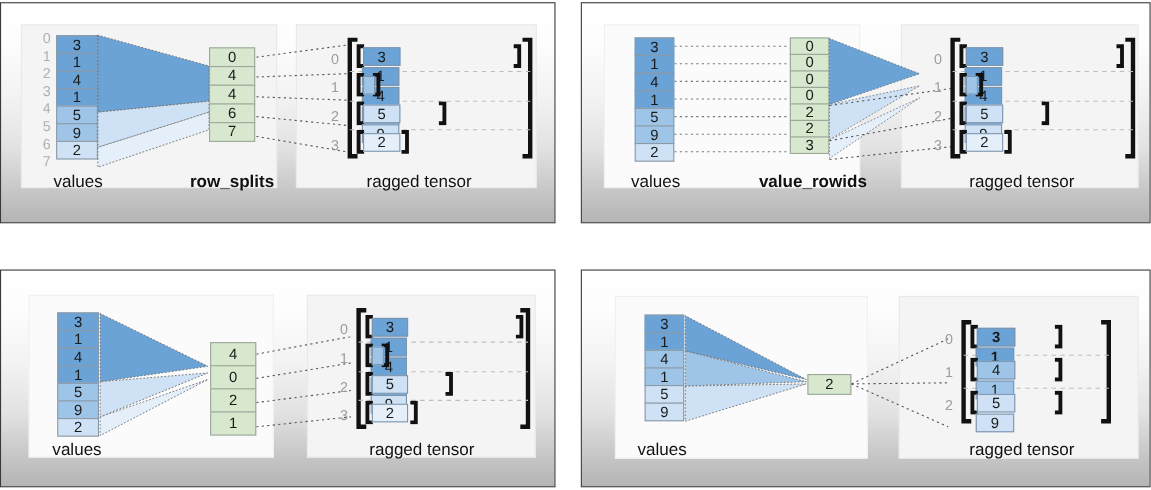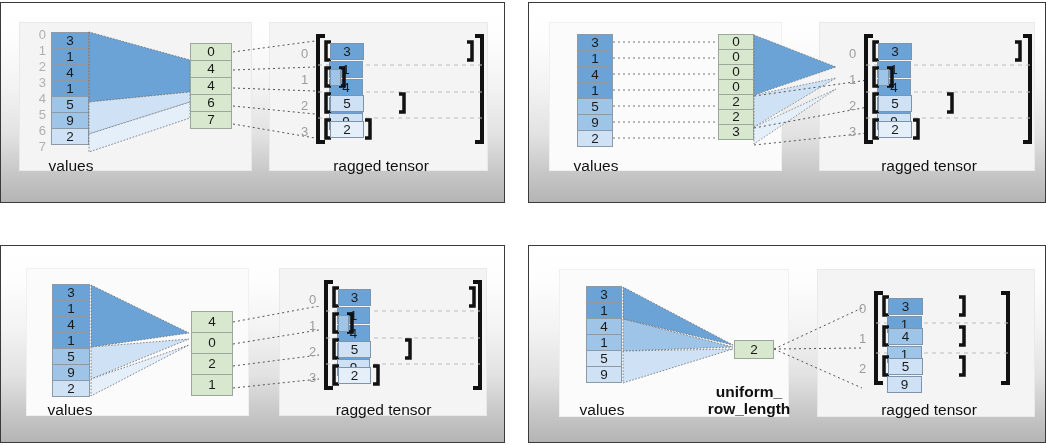--- a/index.html
+++ b/index.html
@@ -196,20 +196,21 @@
           <path d="M8 2 L3 2 L3 20 L8 20" stroke="#111" stroke-width="3.5" fill="none"></path>
           <path d="M42 2 L47 2 L47 20 L42 20" stroke="#111" stroke-width="3.5" fill="none"></path>
         </svg>
         <div style="position:absolute;left:7px;top:3px;">
           <span class="rcell v3" style="width:34px;">2</span>
         </div>
       </div>
     </div>
 
     <div class="caption" style="left:25px;top:155px;width:90px;">values</div>
+    <div class="caption bold" style="left:145px;top:155px;width:130px;">row_splits</div>
     <div class="caption" style="left:300px;top:155px;width:160px;">ragged tensor</div>
   </div>
 
   <div class="panel p-tr">
     <div class="card light" style="left:20px;top:19px;width:233px;height:149px;"></div>
     <div class="card" style="left:290px;top:19px;width:216px;height:149px;"></div>
 
     <div class="col" style="left:48px;top:31px;width:36px;">
       <div class="cell v0">3</div>
       <div class="cell v0">1</div>
@@ -299,20 +300,21 @@
           <path d="M8 2 L3 2 L3 20 L8 20" stroke="#111" stroke-width="3.5" fill="none"></path>
           <path d="M42 2 L47 2 L47 20 L42 20" stroke="#111" stroke-width="3.5" fill="none"></path>
         </svg>
         <div style="position:absolute;left:7px;top:3px;">
           <span class="rcell v3" style="width:34px;">2</span>
         </div>
       </div>
     </div>
 
     <div class="caption" style="left:22px;top:155px;width:90px;">values</div>
+    <div class="caption bold" style="left:130px;top:155px;width:160px;">value_rowids</div>
     <div class="caption" style="left:320px;top:155px;width:160px;">ragged tensor</div>
   </div>
 
   <div class="panel p-bl">
     <div class="card light" style="left:25px;top:22px;width:223px;height:148px;"></div>
     <div class="card" style="left:278px;top:22px;width:208px;height:148px;"></div>
 
     <div class="col" style="left:51px;top:38px;width:38px;">
       <div class="cell v0">3</div>
       <div class="cell v0">1</div>
@@ -438,21 +440,21 @@
           <line x1="3" y1="32" x2="135" y2="32"></line>
           <line x1="3" y1="62" x2="135" y2="62"></line>
         </g>
       </svg>
       <div class="rt-idx" style="left:0px;top:11px;">0</div>
       <div style="position:absolute;left:22px;top:4px;">
         <svg width="86" height="22" style="position:absolute;left:0;top:0;">
           <path d="M8 2 L3 2 L3 20 L8 20" stroke="#111" stroke-width="3.5" fill="none"></path>
           <path d="M78 2 L83 2 L83 20 L78 20" stroke="#111" stroke-width="3.5" fill="none"></path>
         </svg>
-        <div style="position:absolute;left:7px;top:3px;">
+        <div style="position:absolute;left:7px;top:3px;font-weight:bold;">
           <span class="rcell v0" style="width:35px;">3</span><span class="rcell v0" style="width:35px;">1</span>
         </div>
       </div>
       <div class="rt-idx" style="left:0px;top:41px;">1</div>
       <div style="position:absolute;left:22px;top:34px;">
         <svg width="86" height="22" style="position:absolute;left:0;top:0;">
           <path d="M8 2 L3 2 L3 20 L8 20" stroke="#111" stroke-width="3.5" fill="none"></path>
           <path d="M78 2 L83 2 L83 20 L78 20" stroke="#111" stroke-width="3.5" fill="none"></path>
         </svg>
         <div style="position:absolute;left:7px;top:3px;">
@@ -465,18 +467,16 @@
           <path d="M8 2 L3 2 L3 20 L8 20" stroke="#111" stroke-width="3.5" fill="none"></path>
           <path d="M78 2 L83 2 L83 20 L78 20" stroke="#111" stroke-width="3.5" fill="none"></path>
         </svg>
         <div style="position:absolute;left:7px;top:3px;">
           <span class="rcell v2" style="width:35px;">5</span><span class="rcell v2" style="width:35px;">9</span>
         </div>
       </div>
     </div>
 
     <div class="caption" style="left:28px;top:156px;width:90px;">values</div>
-    <div class="caption bold" style="left:150px;top:138px;width:140px;">uniform_
-row_length</div>
     <div class="caption" style="left:320px;top:156px;width:160px;">ragged tensor</div>
   </div>
 
 </div>
 
 </body></html>

